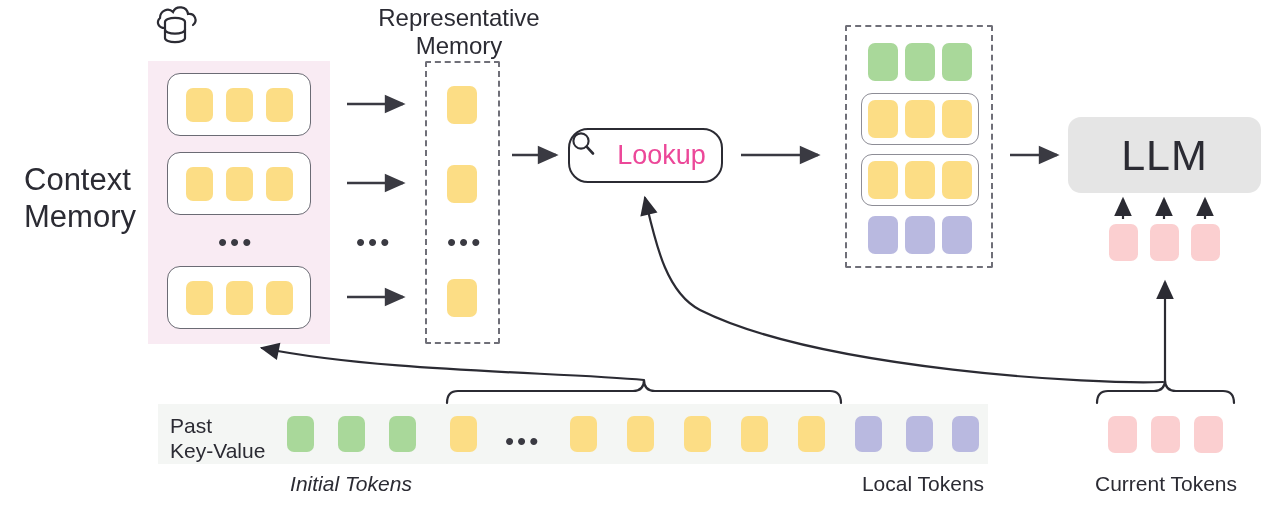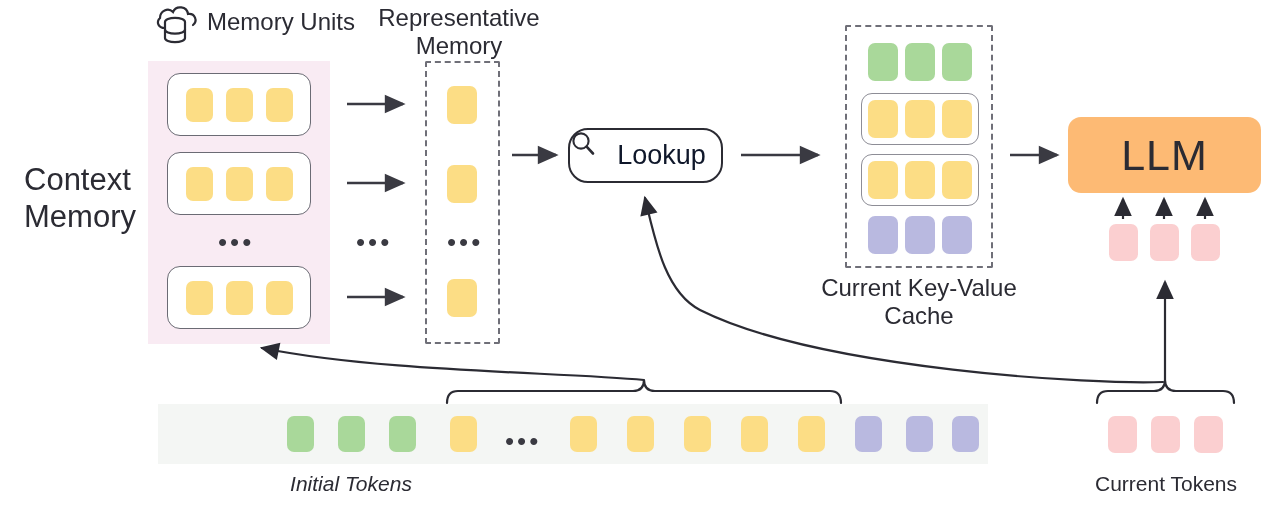--- a/index.html
+++ b/index.html
@@ -26,23 +26,23 @@
   .tok{border-radius:7px;}
   .tok-y{background:#fcdd85;}
   .tok-g{background:#a9d89a;}
   .tok-p{background:#b9b9e0;}
   .tok-r{background:#fbcfd0;}
 
   .dashed{position:absolute;border:2px dashed #6f6f78;border-radius:2px;box-sizing:border-box;}
 
   .lookup{position:absolute;background:#fff;border:2px solid #2b2b33;border-radius:20px;
           box-sizing:border-box;display:flex;align-items:center;justify-content:center;gap:6px;}
-  .lookup-txt{font-size:27px;color:#0f172a;}
-
-  .llm{position:absolute;background:#fdba74;border-radius:13px;display:flex;
+  .lookup-txt{font-size:27px;color:#ec4899;}
+
+  .llm{position:absolute;background:#e5e5e5;border-radius:13px;display:flex;
        align-items:center;justify-content:center;}
   .llm-txt{font-size:43px;color:#2b2b33;letter-spacing:1px;}
 
   .dots{position:absolute;font-size:26px;letter-spacing:3px;color:#3a3a42;line-height:1;}
   svg{position:absolute;left:0;top:0;overflow:visible;}
 </style>
 </head>
 <body>
 
 <div id="stage">
@@ -54,21 +54,20 @@
 Memory</div>
 
   <div class="abs" style="left:155px;top:4px;width:46px;height:42px;">
     <svg width="46" height="42" viewBox="0 0 46 42">
       <path d="M10 24 C3 24 1 18 5 14 C5 7 13 3 18 8 C21 1 32 2 33 10 C40 9 43 17 38 21" fill="none" stroke="#2b2b33" stroke-width="2.2" stroke-linecap="round"></path>
       <ellipse cx="20" cy="18" rx="10" ry="4.2" fill="#fff" stroke="#2b2b33" stroke-width="2.2"></ellipse>
       <path d="M10 18 v16 c0 2.3 4.5 4.2 10 4.2 s10-1.9 10-4.2 V18" fill="#fff" stroke="#2b2b33" stroke-width="2.2" stroke-linejoin="round"></path>
       <path d="M10 25.5 c0 2.3 4.5 4.2 10 4.2 s10-1.9 10-4.2" fill="none" stroke="#2b2b33" stroke-width="2.2"></path>
     </svg>
   </div>
-  <div class="lbl lbl-lg" style="left:207px;top:8px;">Memory Units</div>
 
   <div class="unit" style="left:167px;top:73px;width:144px;height:63px;">
     <span class="tok tok-y" style="width:27px;height:34px;"></span>
     <span class="tok tok-y" style="width:27px;height:34px;"></span>
     <span class="tok tok-y" style="width:27px;height:34px;"></span>
   </div>
   <div class="unit" style="left:167px;top:152px;width:144px;height:63px;">
     <span class="tok tok-y" style="width:27px;height:34px;"></span>
     <span class="tok tok-y" style="width:27px;height:34px;"></span>
     <span class="tok tok-y" style="width:27px;height:34px;"></span>
@@ -119,50 +118,51 @@
     <span class="tok tok-y" style="width:30px;height:38px;"></span>
     <span class="tok tok-y" style="width:30px;height:38px;"></span>
   </div>
 
   <div class="abs" style="left:866px;top:216px;width:108px;height:38px;display:flex;gap:7px;align-items:center;justify-content:center;">
     <span class="tok tok-p" style="width:30px;height:38px;"></span>
     <span class="tok tok-p" style="width:30px;height:38px;"></span>
     <span class="tok tok-p" style="width:30px;height:38px;"></span>
   </div>
 
-  <div class="lbl lbl-lg center" style="left:818px;top:274px;width:202px;">Current Key-Value
-Cache</div>
 
   <div class="llm" style="left:1068px;top:117px;width:193px;height:76px;">
     <span class="llm-txt">LLM</span>
   </div>
   <div class="tok tok-r abs" style="left:1109px;top:224px;width:29px;height:37px;"></div>
   <div class="tok tok-r abs" style="left:1150px;top:224px;width:29px;height:37px;"></div>
   <div class="tok tok-r abs" style="left:1191px;top:224px;width:29px;height:37px;"></div>
 
+  <div class="lbl lbl-md" style="left:170px;top:414px;width:110px;">Past
+Key-Value</div>
 
   <div class="tok tok-g abs" style="left:287px;top:416px;width:27px;height:36px;"></div>
   <div class="tok tok-g abs" style="left:338px;top:416px;width:27px;height:36px;"></div>
   <div class="tok tok-g abs" style="left:389px;top:416px;width:27px;height:36px;"></div>
   <div class="tok tok-y abs" style="left:450px;top:416px;width:27px;height:36px;"></div>
   <div class="dots" style="left:505px;top:428px;">•••</div>
   <div class="tok tok-y abs" style="left:570px;top:416px;width:27px;height:36px;"></div>
   <div class="tok tok-y abs" style="left:627px;top:416px;width:27px;height:36px;"></div>
   <div class="tok tok-y abs" style="left:684px;top:416px;width:27px;height:36px;"></div>
   <div class="tok tok-y abs" style="left:741px;top:416px;width:27px;height:36px;"></div>
   <div class="tok tok-y abs" style="left:798px;top:416px;width:27px;height:36px;"></div>
   <div class="tok tok-p abs" style="left:855px;top:416px;width:27px;height:36px;"></div>
   <div class="tok tok-p abs" style="left:906px;top:416px;width:27px;height:36px;"></div>
   <div class="tok tok-p abs" style="left:952px;top:416px;width:27px;height:36px;"></div>
 
   <div class="tok tok-r abs" style="left:1108px;top:416px;width:29px;height:37px;"></div>
   <div class="tok tok-r abs" style="left:1151px;top:416px;width:29px;height:37px;"></div>
   <div class="tok tok-r abs" style="left:1194px;top:416px;width:29px;height:37px;"></div>
 
   <div class="lbl lbl-md center" style="left:265px;top:472px;width:172px;font-style:italic;">Initial Tokens</div>
+  <div class="lbl lbl-md center" style="left:837px;top:472px;width:172px;">Local Tokens</div>
   <div class="lbl lbl-md center" style="left:1080px;top:472px;width:172px;text-align:center;">Current Tokens</div>
 
   <svg width="1280" height="509">
     <defs>
       <marker id="ah" markerWidth="9" markerHeight="9" refX="7.4" refY="4.5" orient="auto">
         <path d="M0.4,0.9 L8.4,4.5 L0.4,8.1 Z" fill="#3a3a42"></path>
       </marker>
       <marker id="ah2" markerWidth="10" markerHeight="10" refX="8.2" refY="5" orient="auto">
         <path d="M0.5,1 L9.2,5 L0.5,9 Z" fill="#2b2b33"></path>
       </marker>

